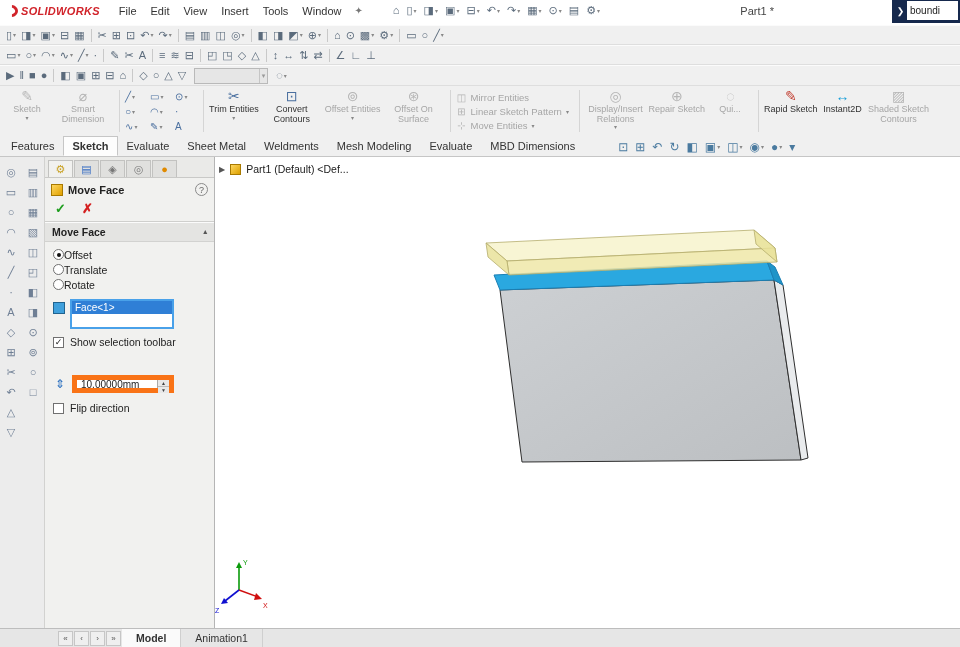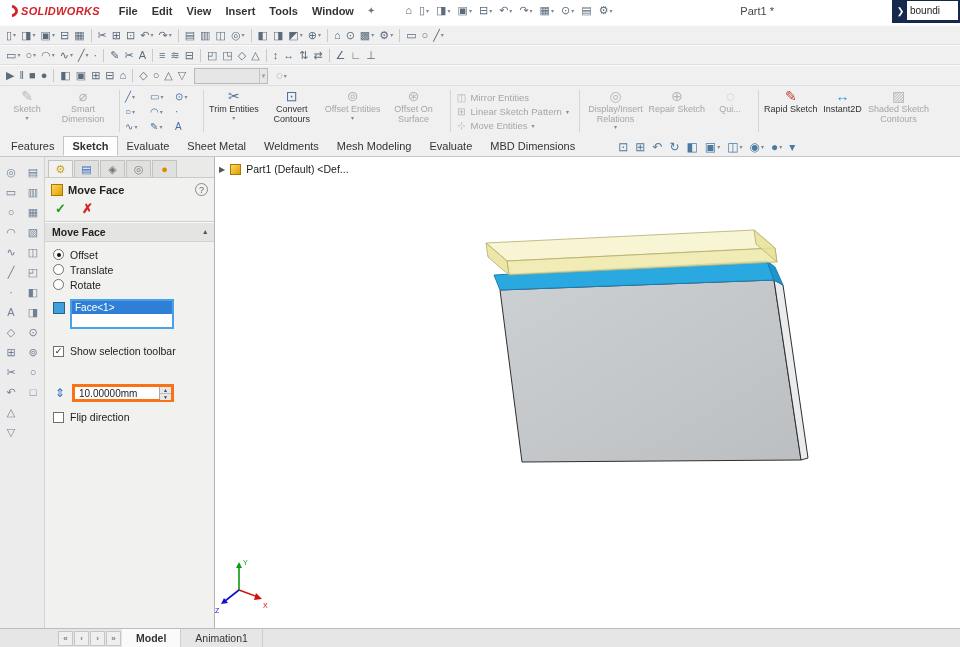--- a/index.html
+++ b/index.html
@@ -7,21 +7,21 @@
   #app{width:960px;height:647px;position:relative;background:#f0f0f0;
        font-family:"Liberation Sans",sans-serif;font-size:11px;color:#222;overflow:hidden;}
 
   
   .titlebar{height:25px;background:#ffffff;display:flex;align-items:center;padding:0 0 4px 6px;}
   .logo{display:flex;align-items:center;gap:3px;margin-right:12px;}
   .logo-mark{width:12px;height:12px;border:3px solid #d1232a;border-left-color:transparent;
              border-bottom-color:transparent;border-radius:50%;transform:rotate(45deg);}
   .logo-text{color:#d1232a;font-weight:bold;font-style:italic;font-size:11px;letter-spacing:.3px;}
   #menus{display:flex;}
-  .menu-item{padding:3px 7px;color:#333;font-weight:bold;}
+  .menu-item{padding:3px 7px;color:#333;}
   .menu-pin{color:#777;font-size:10px;padding:0 6px;}
   #ticons{display:flex;margin-left:22px;gap:3px;}
   .ticon{display:flex;align-items:center;padding:1px 2px;color:#5b6b7c;font-size:11px;line-height:1;}
   .ticon .caret,.gicon .caret,.hicon .caret,.srow .caret{font-size:6px;color:#888;margin-left:1px;}
   .doc-title{margin-left:auto;color:#444;}
   .search{width:68px;height:25px;background:#16294d;display:flex;align-items:center;padding:3px 2px;margin-left:118px;}
   .search-btn{width:13px;height:19px;color:#fff;font-size:9px;display:flex;align-items:center;justify-content:center;}
   .search-field{flex:1;background:#fff;height:19px;font-size:10px;display:flex;align-items:center;padding:0 3px;color:#222;}
 
   
@@ -72,36 +72,36 @@
   .mf-icon{width:12px;height:12px;background:linear-gradient(135deg,#ffd75e,#e0a000);border:1px solid #a87900;}
   .help{margin-left:auto;width:13px;height:13px;border-radius:50%;border:1px solid #8a8a8a;color:#666;
         font-size:9px;display:flex;align-items:center;justify-content:center;font-weight:normal;}
   .pm-actions{display:flex;gap:16px;padding:2px 10px 5px;border-bottom:1px solid #cfcfcd;}
   .ok{color:#1e9e1e;font-size:13px;font-weight:bold;}
   .cancel{color:#d42020;font-size:13px;font-weight:bold;}
   .pm-group-hd{display:flex;justify-content:space-between;align-items:center;padding:3px 7px;font-weight:bold;
                background:#e4e4e2;border-top:1px solid #fbfbfb;border-bottom:1px solid #d2d2d0;}
   .chev{font-size:7px;color:#555;}
   .pm-group-bd{padding:5px 8px 8px;display:flex;flex-direction:column;gap:3px;}
-  .radrow{display:flex;align-items:center;gap:6px;height:15px;}
+  .radrow{display:flex;align-items:center;height:15px;}
   .radio{width:11px;height:11px;border:1px solid #707070;border-radius:50%;background:#fff;position:relative;}
   .radio.on::after{content:"";position:absolute;left:2.5px;top:2.5px;width:4px;height:4px;border-radius:50%;background:#111;}
-  .selwrap{display:flex;gap:5px;margin:4px 0 11px;align-items:flex-start;}
+  .selwrap{display:flex;gap:5px;margin:4px 0 2px;align-items:flex-start;}
   .face-ic{width:12px;height:12px;background:#3fa0dc;border:1px solid #20638f;margin-top:3px;}
   .sellist{width:104px;height:30px;background:#fff;border:2px solid #49a1e9;overflow:hidden;}
   .selrow{height:13px;display:flex;align-items:center;padding:0 3px;font-size:10px;}
   .selrow.sel{background:#2f7fd6;color:#fff;}
   .cbrow{display:flex;align-items:center;gap:6px;height:16px;}
   .cb{width:11px;height:11px;border:1px solid #707070;background:#fff;display:flex;align-items:center;
       justify-content:center;font-size:9px;color:#222;line-height:1;}
   .cb.on::after{content:"✓";}
   .pm-group2{margin-top:10px;}
   .param-row{display:flex;align-items:center;gap:5px;margin:2px 0 4px;}
   .param-ic{color:#2a6fbf;font-size:12px;width:14px;text-align:center;}
-  .spin-input{display:flex;border:3px solid #f97316;background:#fff;height:18px;width:102px;}
+  .spin-input{display:flex;border:5px solid #f97316;background:#fff;height:18px;width:102px;}
   .spin-val{flex:1;display:flex;align-items:center;padding:0 4px;font-size:10px;}
   .spin-btns{width:12px;border-left:1px solid #aaa;display:flex;flex-direction:column;}
   .spin-up,.spin-dn{flex:1;display:flex;align-items:center;justify-content:center;font-size:5px;color:#444;background:#e8e8e8;}
   .spin-up{border-bottom:1px solid #bbb;}
 
   .viewport{flex:1;background:#fff;position:relative;overflow:hidden;}
   .tree-flyout{position:absolute;left:4px;top:6px;display:flex;align-items:center;gap:5px;font-size:10.5px;color:#1a1a1a;z-index:2;}
   .flyarrow{color:#555;font-size:8px;}
   .part-ic{width:11px;height:11px;background:linear-gradient(135deg,#ffd75e,#dca000);border:1px solid #a87900;}
   .modelsvg{position:absolute;left:0;top:0;}

